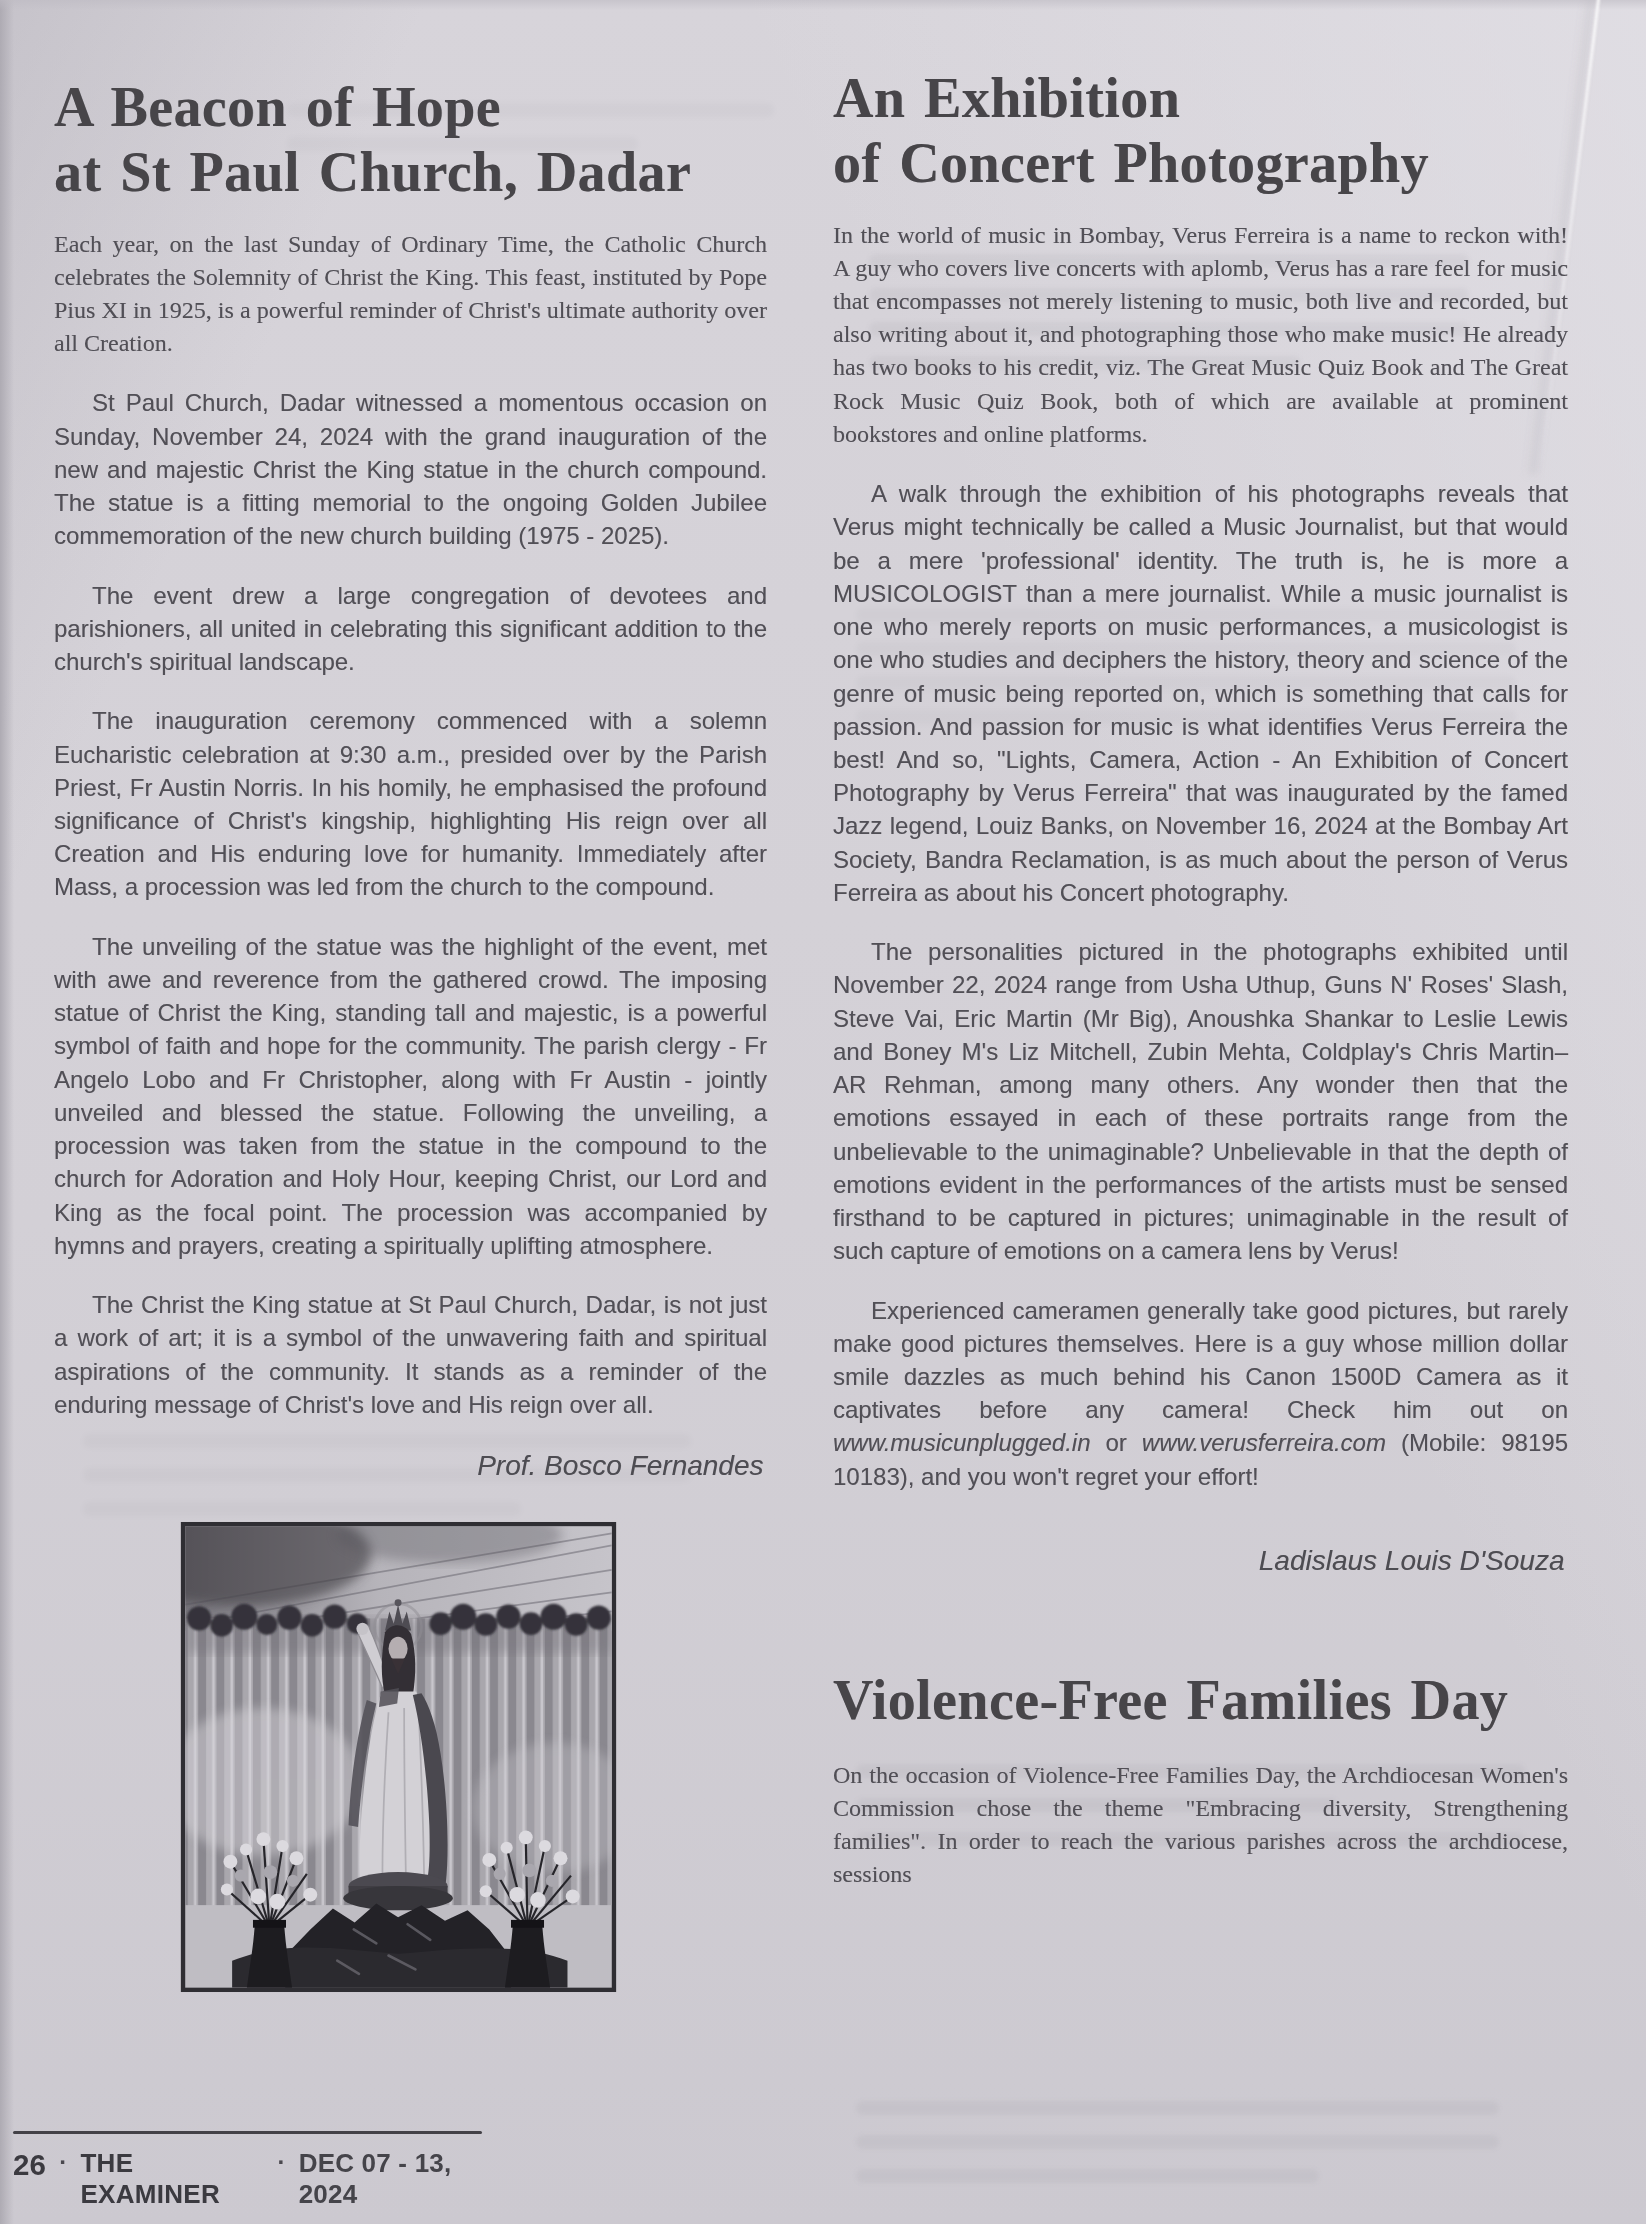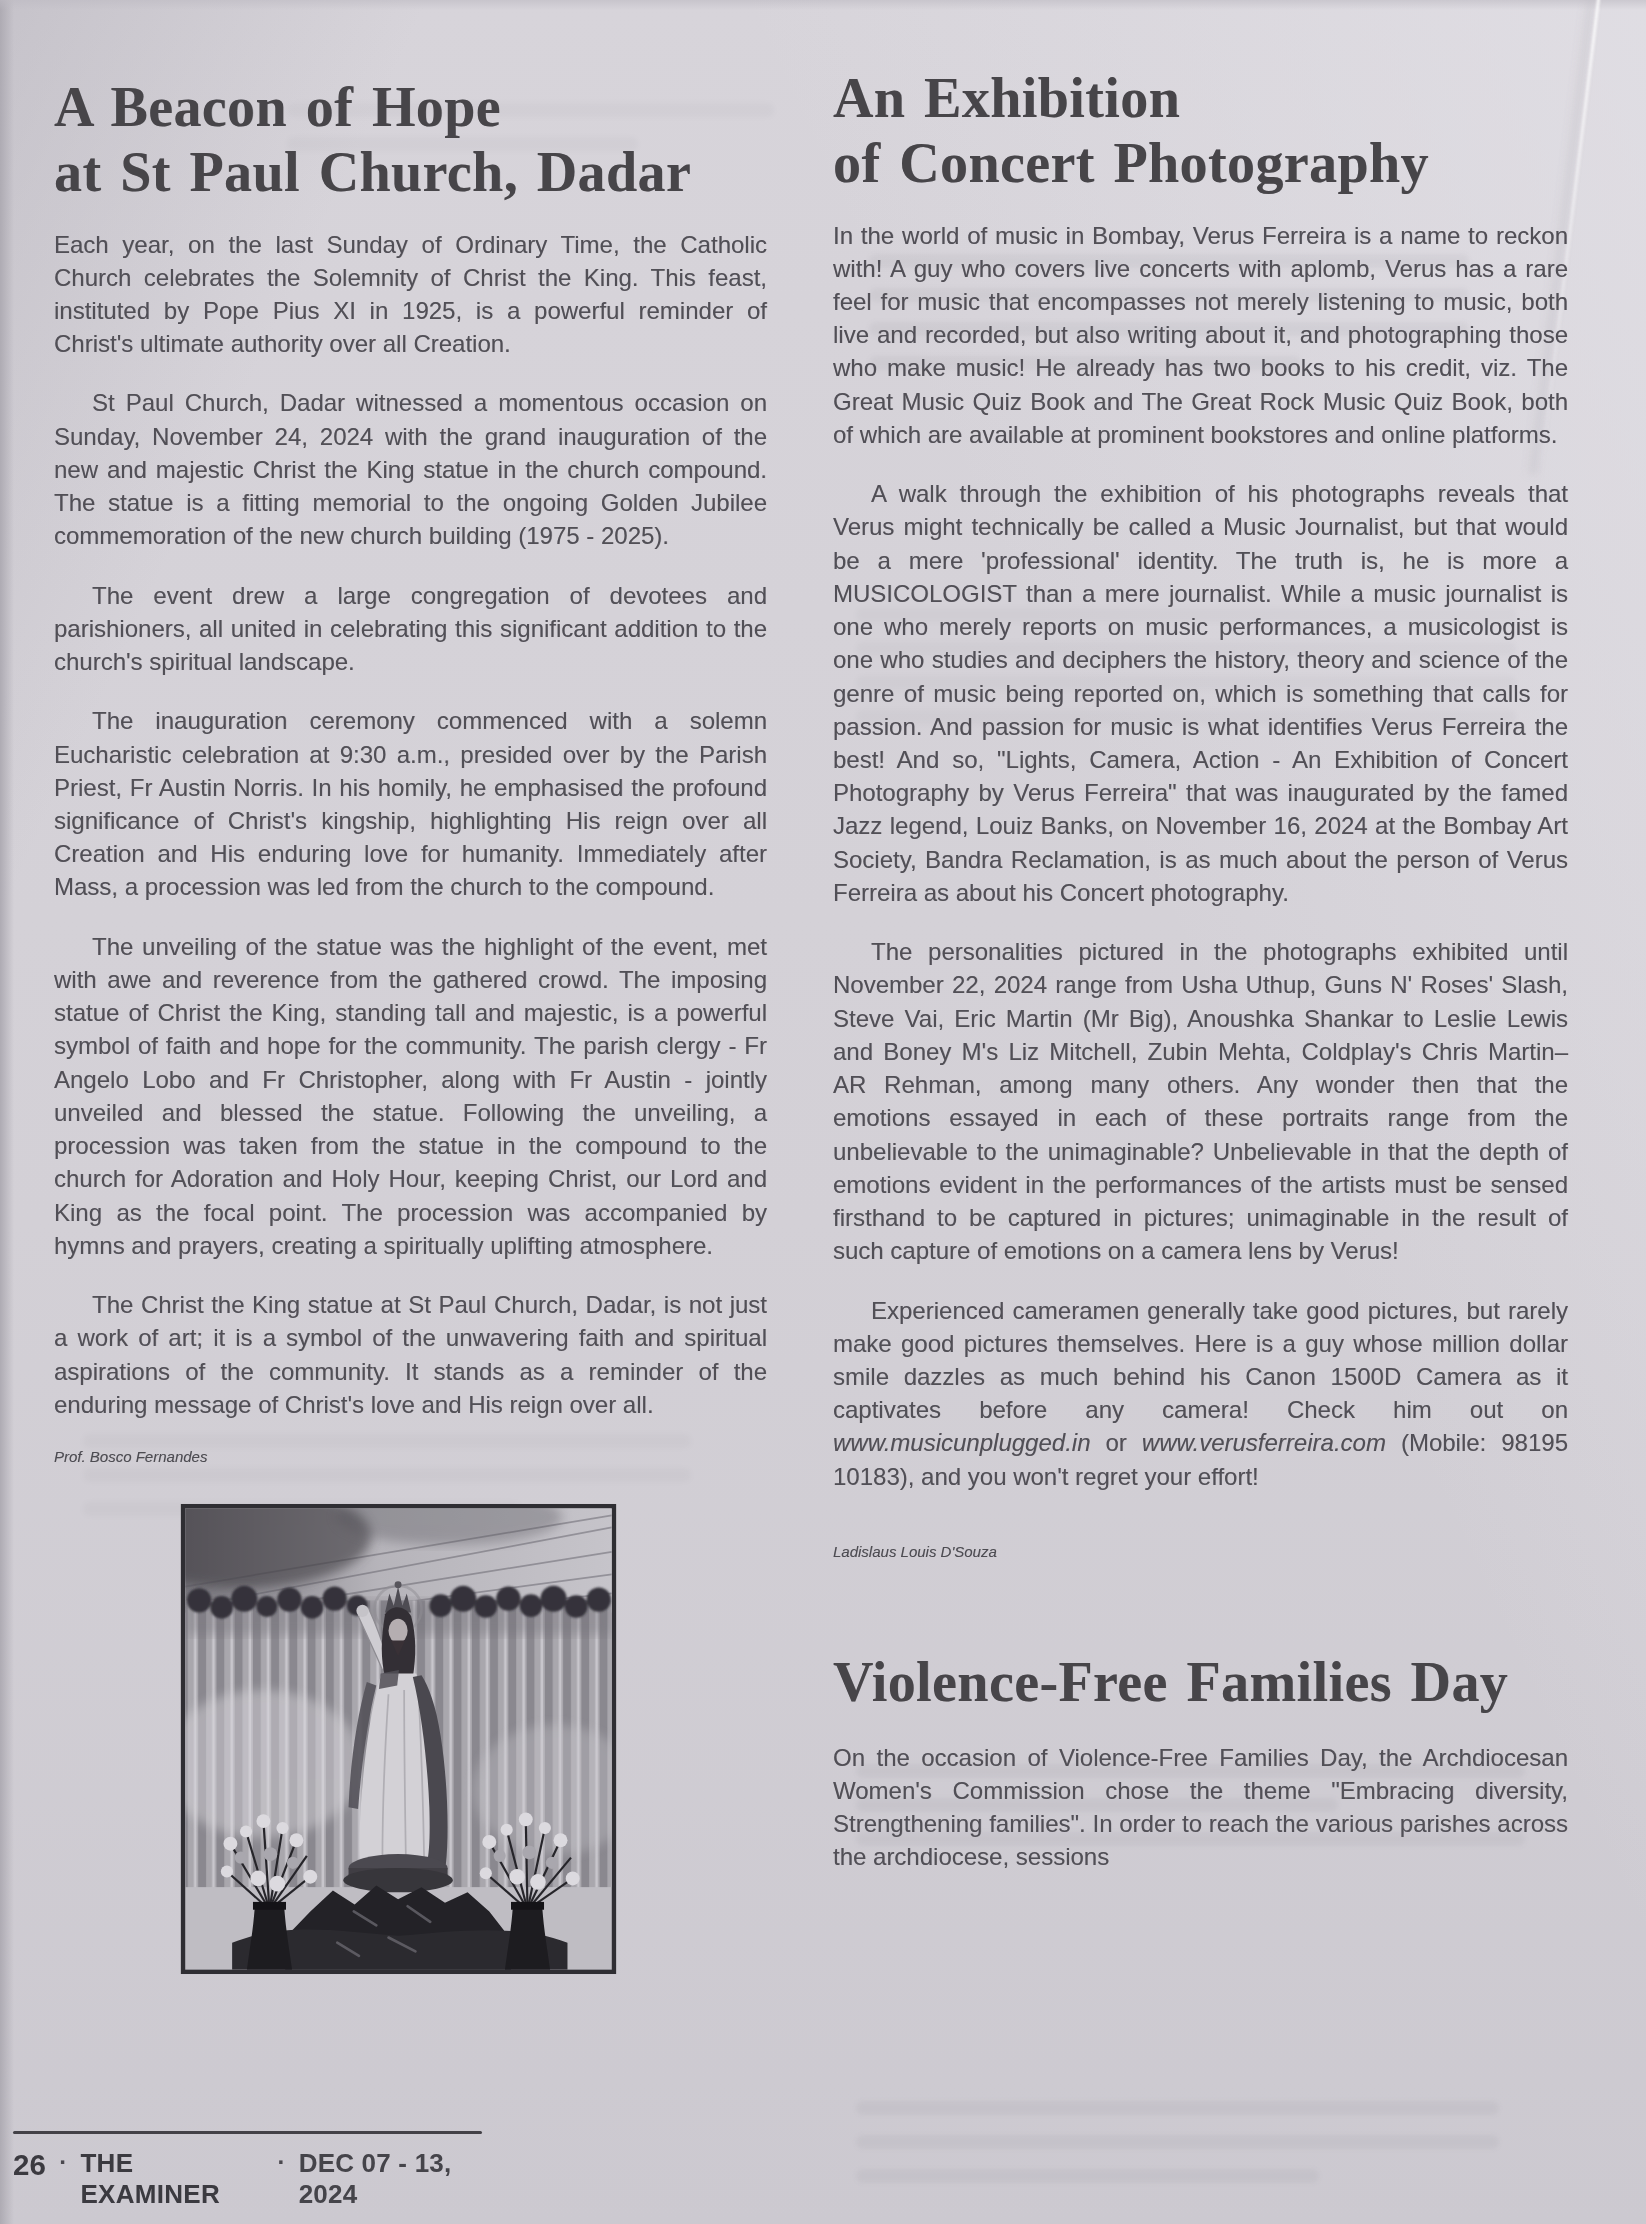--- a/index.html
+++ b/index.html
@@ -57,26 +57,26 @@
     font-weight: 700;
     font-size: 56px; line-height: 1.16;
     letter-spacing: 0.4px; word-spacing: 4.3px;
     color: #474549;
     text-align: left;
     margin: 0 0 22.6px 0;
   }
   .serif-title .tline { display: block; }
 
   p.body-p { margin: 0 0 26px 0; text-indent: 38px; }
-  p.noindent { text-indent: 0; }
+  p.noindent { text-indent: 0; font-family: Liberation Serif, serif; }
   .it { font-style: italic; }
 
   .byline {
-    text-align: left; font-style: italic;
-    font-size: 15px; color: #4d4c52;
+    text-align: right; font-style: italic;
+    font-size: 28px; color: #4d4c52;
     margin: 12px 3.5px 0 0;
   }
   .byline.right-col { margin-top: 49px; }
 
   .h2-title { margin: 87px 0 26px 0; }
 
   figure.statue-photo { margin: 35px 0 0 126px; width: 437px; height: 472px; }
 
   .page-footer { position: absolute; left: 13px; top: 2131px; width: 487px; z-index: 3; }
   .footer-rule { height: 2.6px; width: 469px; background: #434147; border-radius: 1.7px; }

